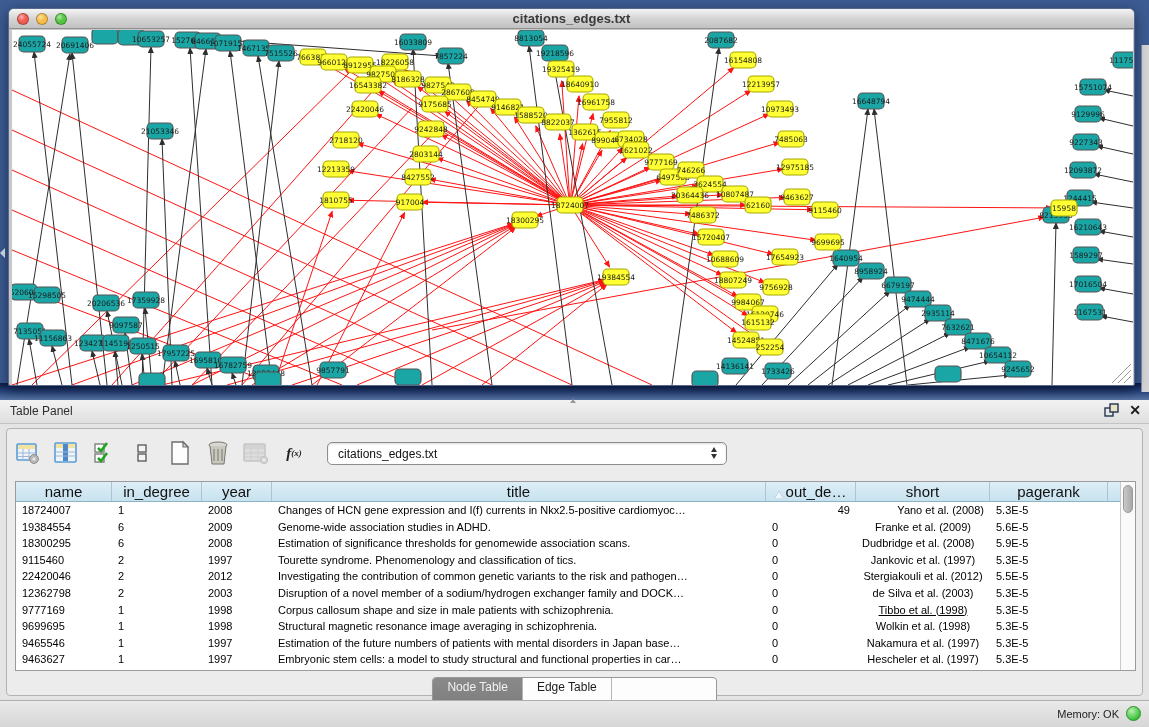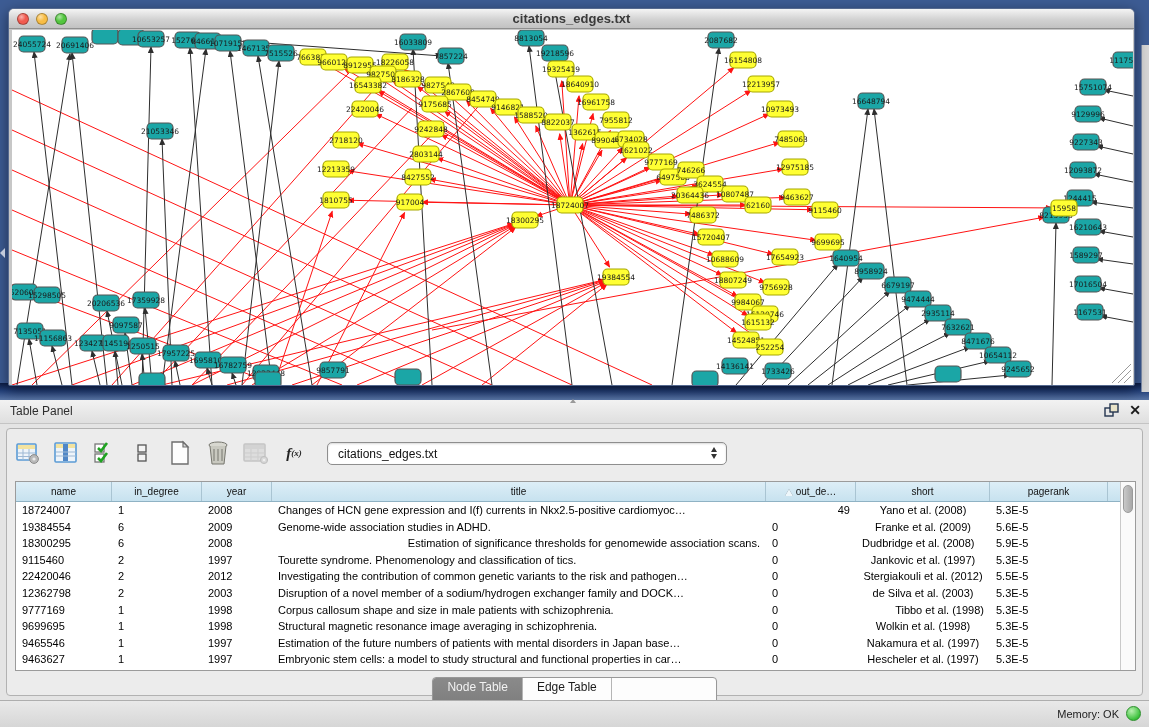--- a/index.html
+++ b/index.html
@@ -52,21 +52,21 @@
   .combo-arrows { position:absolute; right:9px; top:4px; display:flex; flex-direction:column; gap:2px; }
   .combo-arrows i { width:0; height:0; border-left:3.5px solid transparent; border-right:3.5px solid transparent; }
   .combo-arrows .up { border-bottom:5px solid #333; }
   .combo-arrows .dn { border-top:5px solid #333; }
 
   .grid-wrap { position:absolute; left:8px; top:52px; width:1121px; height:190px;
     background:#fff; border:1px solid #9b9b9b; display:flex; }
   .grid { width:1106px; }
   .grid-header { display:flex; height:20px; background:linear-gradient(180deg,#ddeef7,#c7e2ef);
     border-bottom:1px solid #8fb2c4; }
-  .gh-cell { font-size:10px; color:#111; text-align:center; line-height:19px;
+  .gh-cell { font-size:15px; color:#111; text-align:center; line-height:19px;
     border-right:1px solid #a9c4d2; overflow:hidden; white-space:nowrap; }
   .sort-tri { display:inline-block; width:0; height:0; border-left:4px solid transparent;
     border-right:4px solid transparent; border-bottom:7px solid #eef7fb; margin-right:3px;
     filter:drop-shadow(0 0 .5px #567); vertical-align:-1px; }
   .grid-row { display:flex; height:16.6px; background:#fff; }
   .g-cell { font-size:11px; color:#000; line-height:16px; padding:0 6px; overflow:hidden;
     white-space:nowrap; text-overflow:ellipsis; }
   .vscroll { width:15px; background:#fafafa; border-left:1px solid #c9c9c9; position:relative; }
   .vthumb { position:absolute; left:2px; top:3px; width:10px; height:28px; border-radius:5px;
     background:linear-gradient(90deg,#c9c9c9,#a8a8a8); border:1px solid #9a9a9a; }
@@ -578,37 +578,37 @@
             <div class="gh-cell" style="width: 134px;">short</div>
             <div class="gh-cell" style="width: 118px;">pagerank</div>
           </div>
         <div id="grid-rows">
             <div class="grid-row">
               <div class="g-cell" style="width: 96px; text-align: left;">18724007</div>
               <div class="g-cell" style="width: 90px; text-align: left;">1</div>
               <div class="g-cell" style="width: 70px; text-align: left;">2008</div>
               <div class="g-cell" style="width: 494px; text-align: left;">Changes of HCN gene expression and I(f) currents in Nkx2.5-positive cardiomyoc…</div>
               <div class="g-cell" style="width: 90px; text-align: right;">49</div>
-              <div class="g-cell" style="width: 134px; text-align: center;">Yano et al. (2008)</div>
+              <div class="g-cell" style="width: 134px; text-align: right;">Yano et al. (2008)</div>
               <div class="g-cell" style="width: 118px; text-align: left;">5.3E-5</div>
             </div>
             <div class="grid-row">
               <div class="g-cell" style="width: 96px; text-align: left;">19384554</div>
               <div class="g-cell" style="width: 90px; text-align: left;">6</div>
               <div class="g-cell" style="width: 70px; text-align: left;">2009</div>
               <div class="g-cell" style="width: 494px; text-align: left;">Genome-wide association studies in ADHD.</div>
               <div class="g-cell" style="width: 90px; text-align: left;">0</div>
               <div class="g-cell" style="width: 134px; text-align: center;">Franke et al. (2009)</div>
               <div class="g-cell" style="width: 118px; text-align: left;">5.6E-5</div>
             </div>
             <div class="grid-row">
               <div class="g-cell" style="width: 96px; text-align: left;">18300295</div>
               <div class="g-cell" style="width: 90px; text-align: left;">6</div>
               <div class="g-cell" style="width: 70px; text-align: left;">2008</div>
-              <div class="g-cell" style="width: 494px; text-align: right;">Estimation of significance thresholds for genomewide association scans.</div>
+              <div class="g-cell" style="width: 494px; text-align: left;">Estimation of significance thresholds for genomewide association scans.</div>
               <div class="g-cell" style="width: 90px; text-align: left;">0</div>
               <div class="g-cell" style="width: 134px; ">Dudbridge et al. (2008)</div>
               <div class="g-cell" style="width: 118px; text-align: left;">5.9E-5</div>
             </div>
             <div class="grid-row">
               <div class="g-cell" style="width: 96px; text-align: left;">9115460</div>
               <div class="g-cell" style="width: 90px; text-align: left;">2</div>
               <div class="g-cell" style="width: 70px; text-align: left;">1997</div>
               <div class="g-cell" style="width: 494px; text-align: left;">Tourette syndrome. Phenomenology and classification of tics.</div>
               <div class="g-cell" style="width: 90px; text-align: left;">0</div>
@@ -632,21 +632,21 @@
               <div class="g-cell" style="width: 90px; text-align: left;">0</div>
               <div class="g-cell" style="width: 134px; text-align: center;">de Silva et al. (2003)</div>
               <div class="g-cell" style="width: 118px; text-align: left;">5.3E-5</div>
             </div>
             <div class="grid-row">
               <div class="g-cell" style="width: 96px; text-align: left;">9777169</div>
               <div class="g-cell" style="width: 90px; text-align: left;">1</div>
               <div class="g-cell" style="width: 70px; text-align: left;">1998</div>
               <div class="g-cell" style="width: 494px; text-align: left;">Corpus callosum shape and size in male patients with schizophrenia.</div>
               <div class="g-cell" style="width: 90px; text-align: left;">0</div>
-              <div class="g-cell" style="width: 134px; text-align: right;">Tibbo et al. (1998)</div>
+              <div class="g-cell" style="width: 134px; text-align: center; text-decoration: underline;">Tibbo et al. (1998)</div>
               <div class="g-cell" style="width: 118px; text-align: left;">5.3E-5</div>
             </div>
             <div class="grid-row">
               <div class="g-cell" style="width: 96px; text-align: left;">9699695</div>
               <div class="g-cell" style="width: 90px; text-align: left;">1</div>
               <div class="g-cell" style="width: 70px; text-align: left;">1998</div>
               <div class="g-cell" style="width: 494px; text-align: left;">Structural magnetic resonance image averaging in schizophrenia.</div>
               <div class="g-cell" style="width: 90px; text-align: left;">0</div>
               <div class="g-cell" style="width: 134px; text-align: center;">Wolkin et al. (1998)</div>
               <div class="g-cell" style="width: 118px; text-align: left;">5.3E-5</div>

